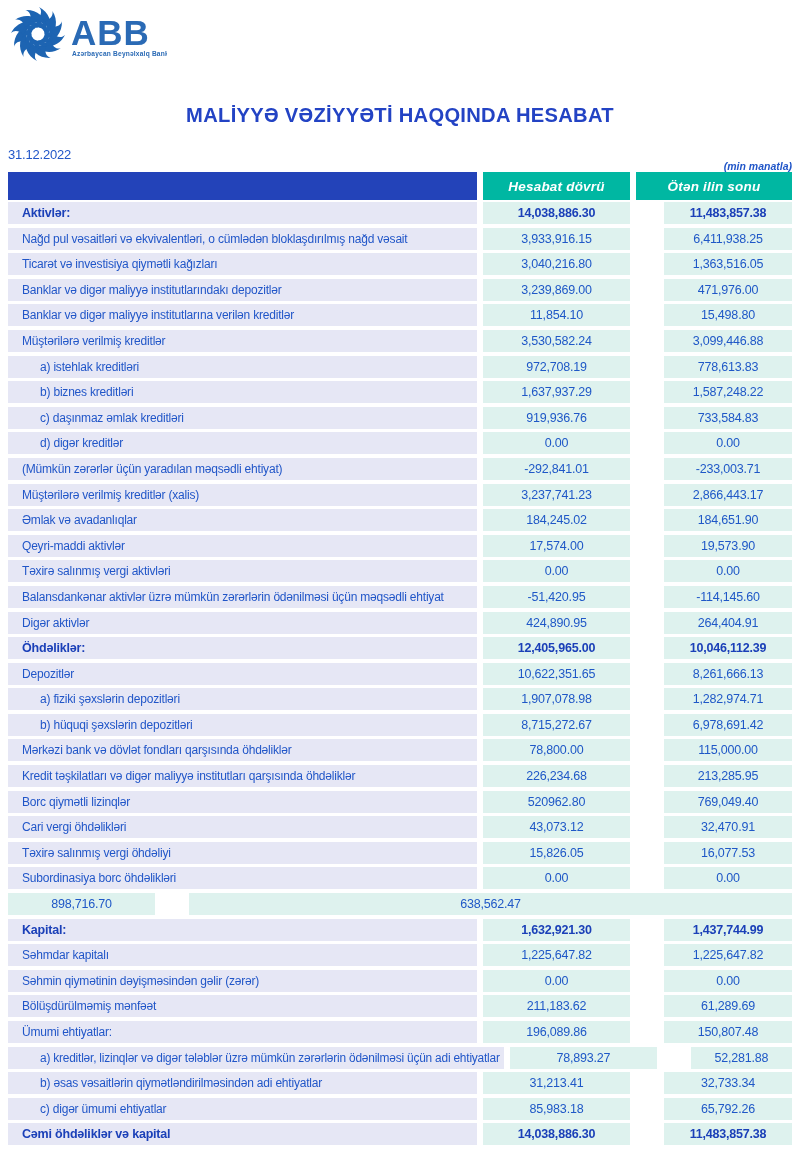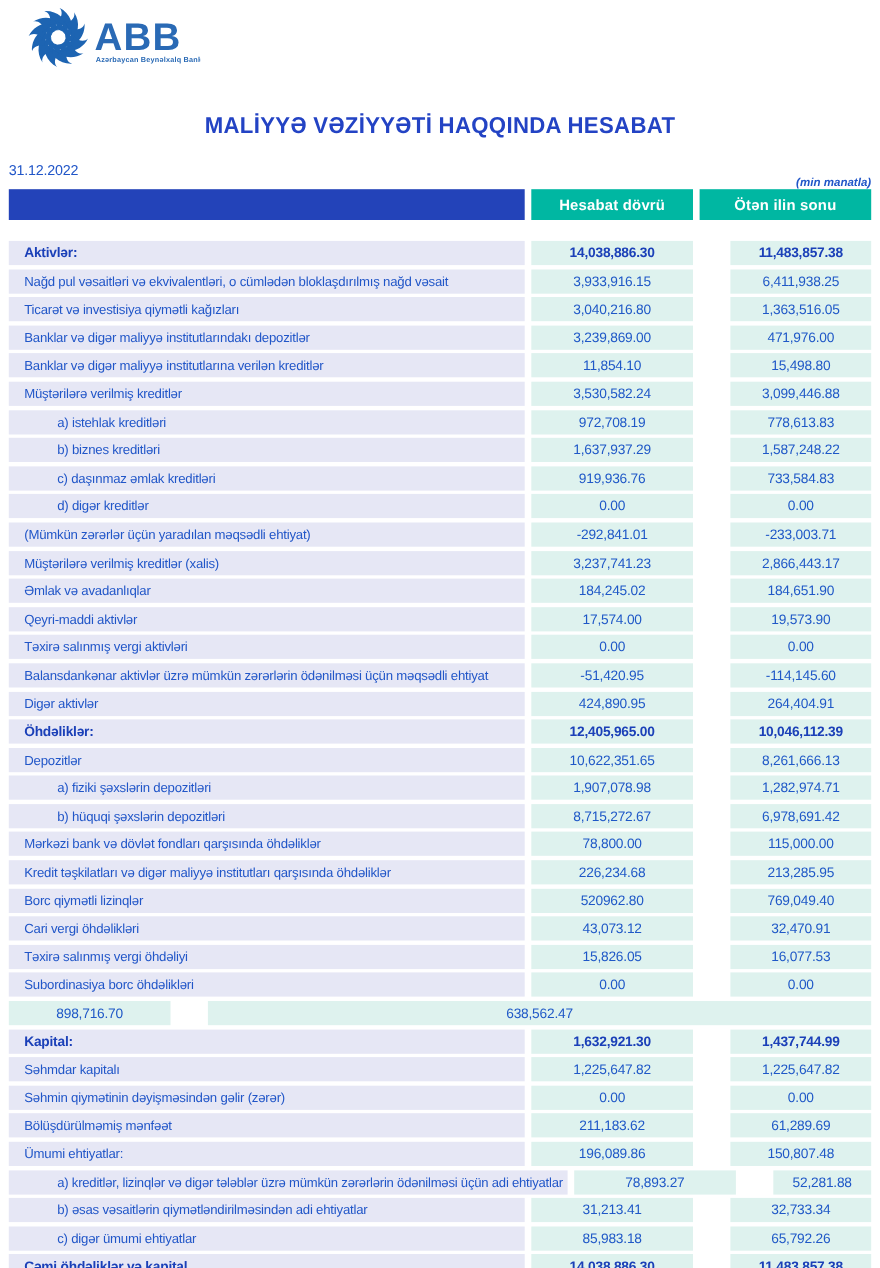--- a/index.html
+++ b/index.html
@@ -1,46 +1,46 @@
 <!DOCTYPE html>
 <html lang="az"><head>
 <meta charset="utf-8">
 <style>
   html,body{margin:0;padding:0;background:#ffffff;}
   .page{position:relative;width:800px;height:1153px;background:#ffffff;overflow:hidden;
         font-family:"Liberation Sans","DejaVu Sans",sans-serif;}
 
   
-  .logo{position:absolute;top:4px;left:22px;display:flex;align-items:flex-start;}
+  .logo{position:absolute;top:4px;left:7px;display:flex;align-items:flex-start;}
   .logo svg{display:block;}
 
   
   .title{position:absolute;top:103px;left:0;width:100%;text-align:center;
          font-size:21px;font-weight:bold;color:#2343c4;letter-spacing:.3px;
          transform:scaleX(.96);}
   .meta-date{position:absolute;top:147px;left:8px;font-size:13px;color:#2156c8;font-weight:normal;letter-spacing:-.2px;}
   .meta-note{position:absolute;top:160px;right:8px;font-size:10.5px;font-style:italic;color:#2156c8;font-weight:bold;}
 
   
   .tbl{position:absolute;top:172px;left:0;width:800px;}
   .hrow,.row{display:flex;padding:0 8px;gap:6px;box-sizing:border-box;}
-  .hrow{height:28px;margin-bottom:19px;}
+  .hrow{height:28px;margin-bottom:2px;font-style:italic;}
   .hcell-spacer{flex:0 0 469px;background:#2343b9;}
   .hcell{flex:0 0 147px;background:#00b7a2;color:#fff;font-size:13.5px;font-weight:bold;
          display:flex;align-items:center;justify-content:center;letter-spacing:.2px;}
   .hcell.last{flex:1 1 auto;}
 
   .row{height:22px;margin-bottom:3.6px;}
   .lcell{flex:0 0 469px;background:#e6e7f5;display:flex;align-items:center;
          padding-left:14px;box-sizing:border-box;position:relative;overflow:visible;}
   .vcell{flex:0 0 147px;background:#def2ee;display:flex;align-items:center;justify-content:center;
          font-size:12.5px;color:#1f58c7;letter-spacing:-.2px;}
   .vcell.last{flex:1 1 auto;margin-left:28px;}
   .lbl{display:inline-block;white-space:nowrap;font-size:12px;color:#2156c8;letter-spacing:-.2px;}
-  .row.indent .lcell{padding-left:44px;}
+  .row.indent .lcell{padding-left:32px;}
   .row.bold .lbl{font-weight:bold;font-size:12.5px;color:#1b40b8;}
   .row.bold .vcell{font-weight:bold;color:#1b40b8;}
 </style>
 </head>
 <body>
 
 <div class="page">
 
   <div class="logo">
     <svg width="160" height="60" viewBox="0 0 160 60">

